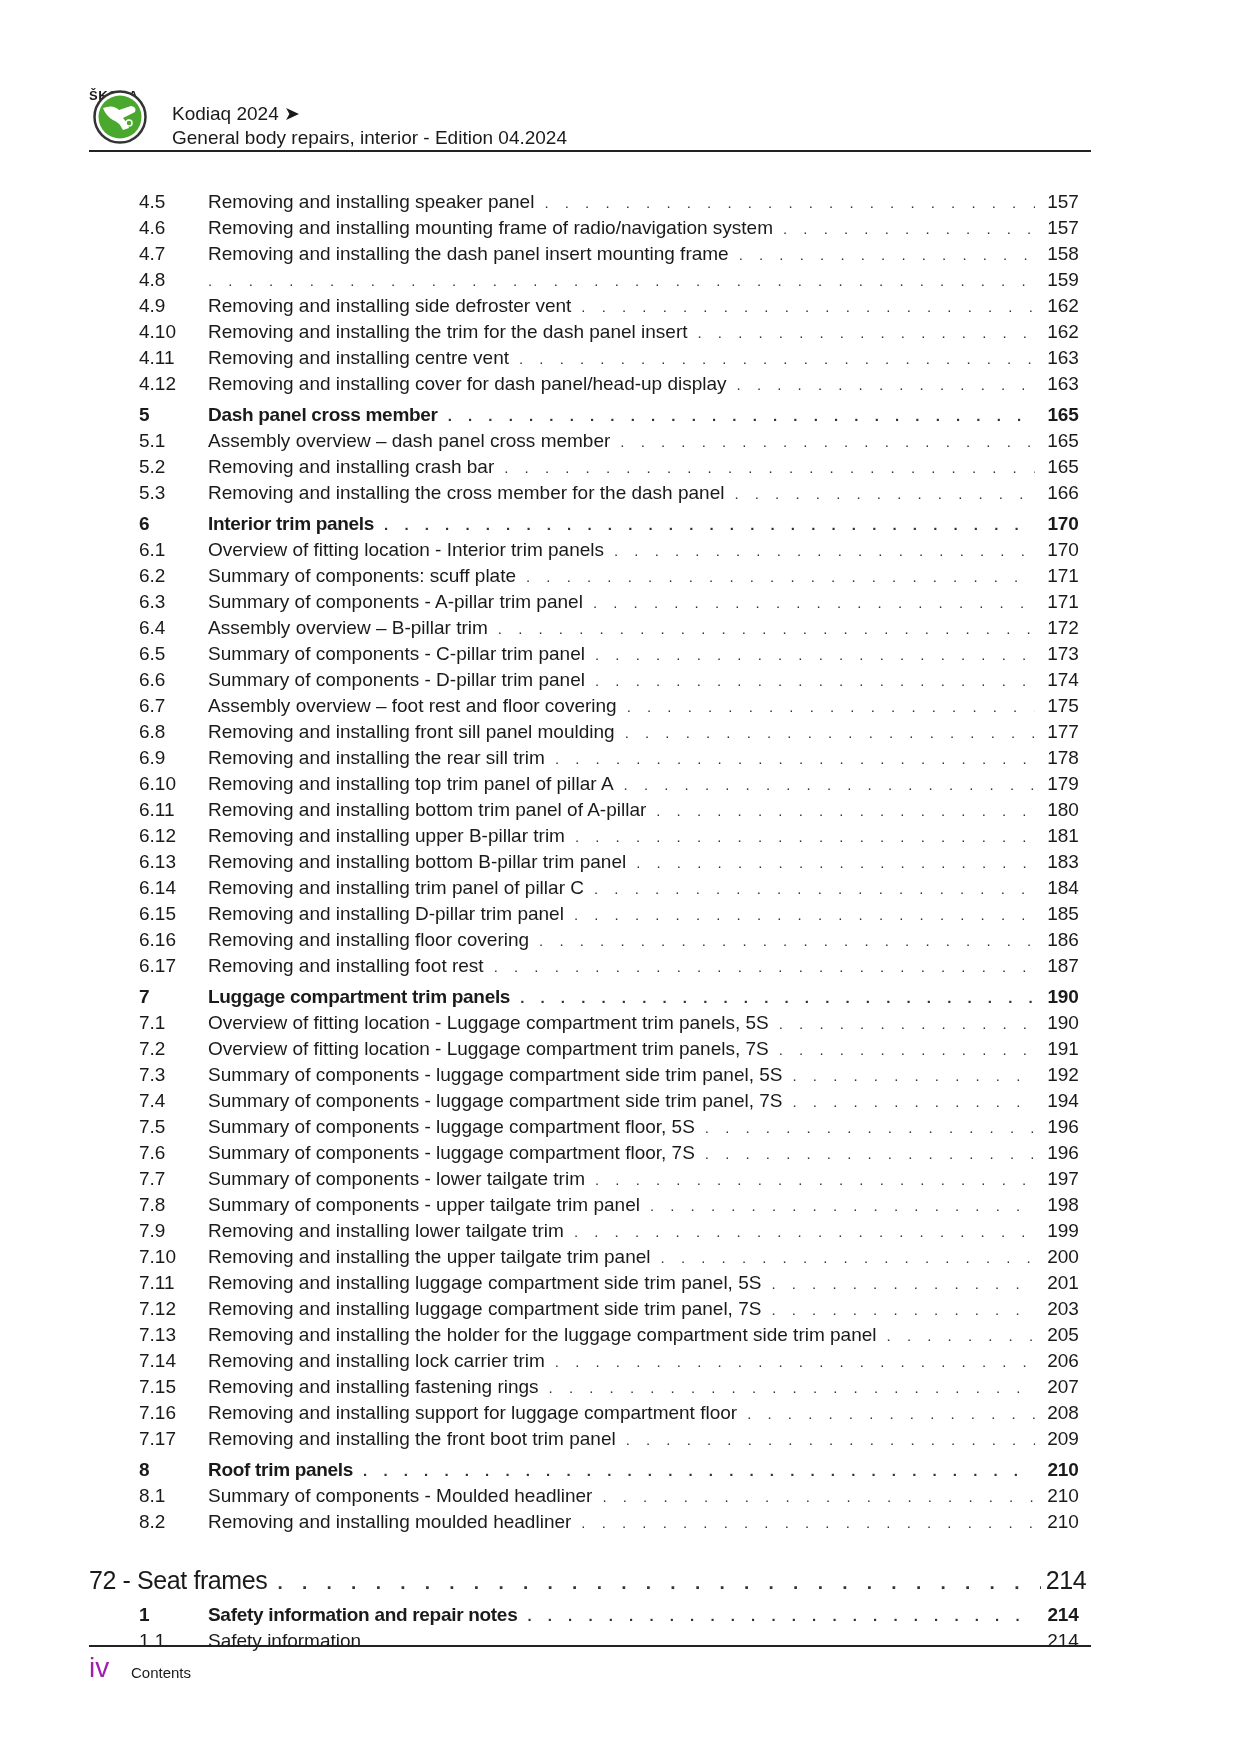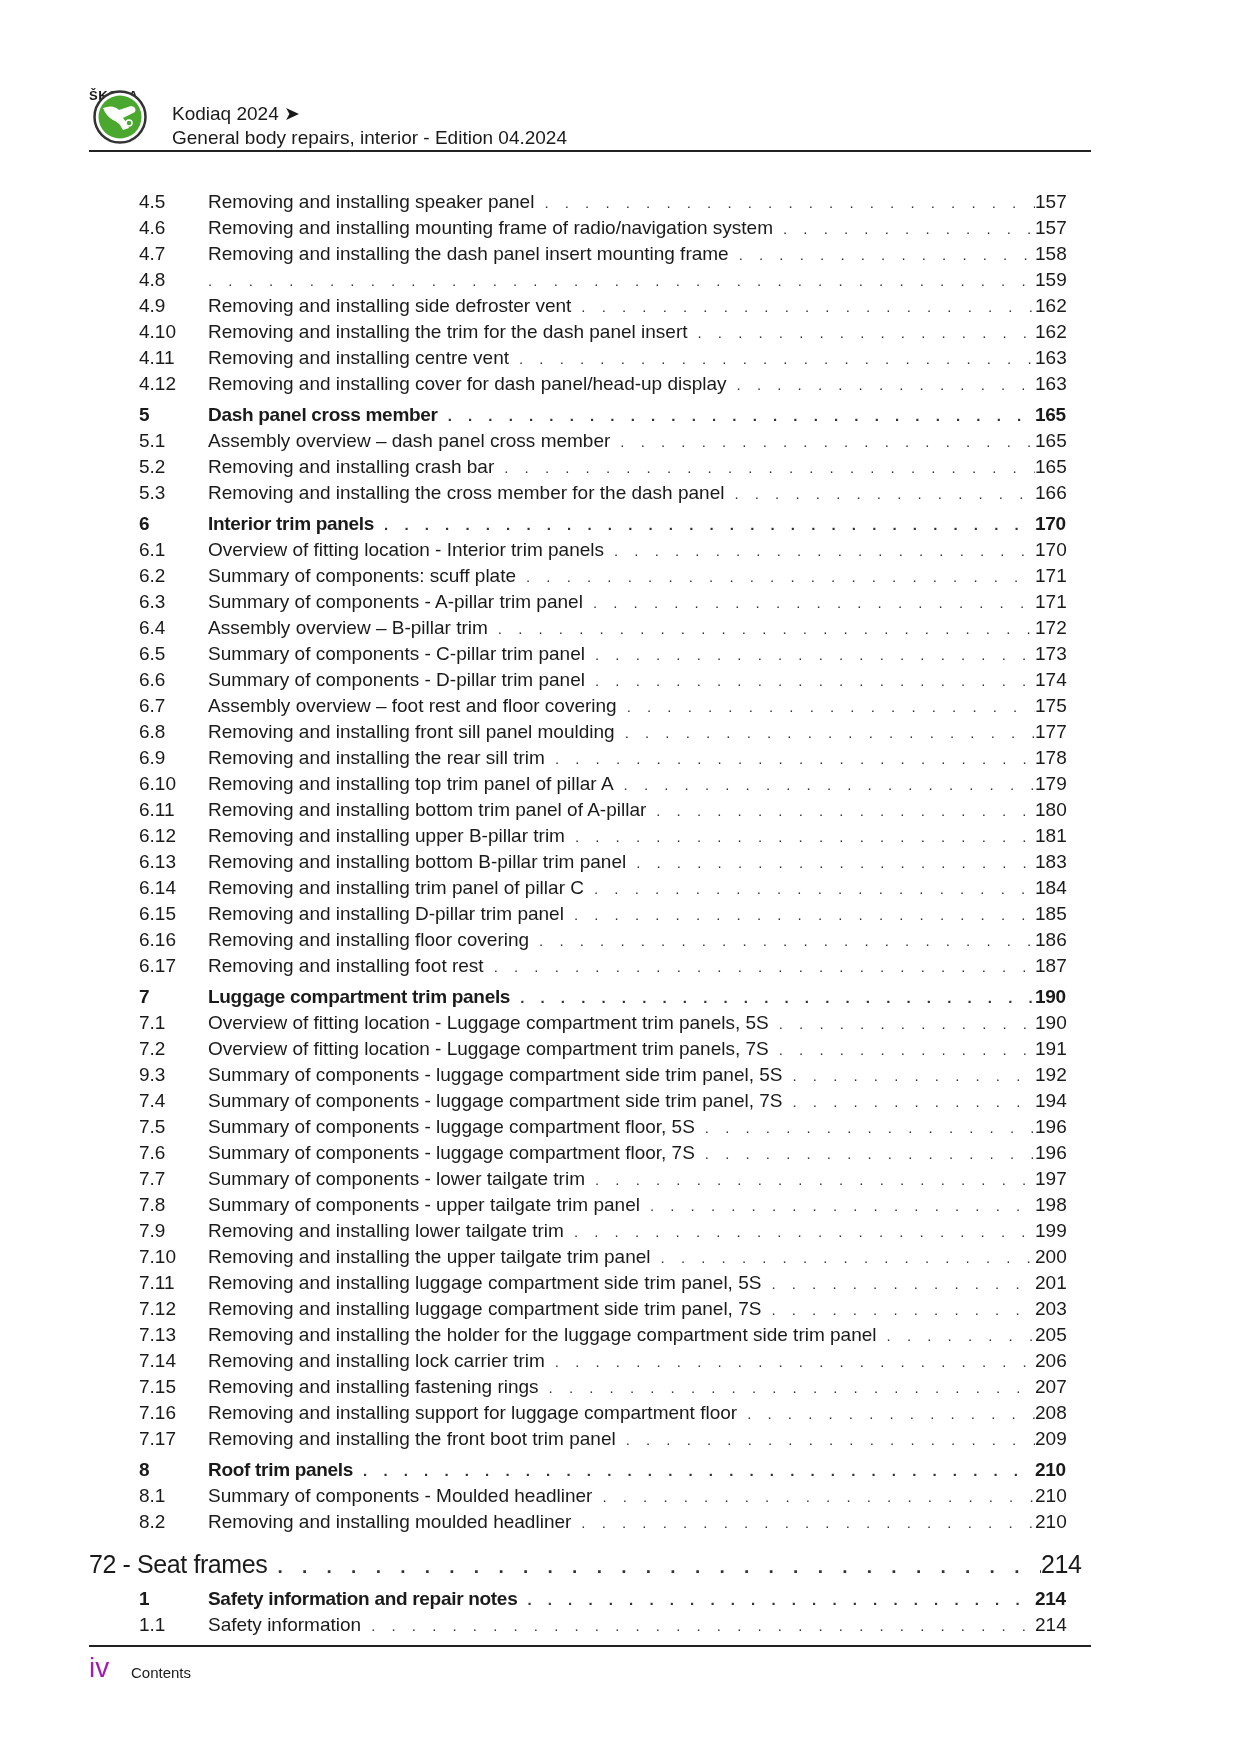--- a/index.html
+++ b/index.html
@@ -15,23 +15,23 @@
   .header-rule { position: absolute; left: 0; top: 78px; width: 1002px; height: 2px; background: #222; }
 
   .toc { position: absolute; left: 89px; top: 189px; width: 1002px; }
   .row { position: relative; height: 26px; display: flex; align-items: baseline; font-size: 19px; line-height: 26px; }
   .row.sec { margin-top: 5px; font-weight: bold; font-size: 19px; letter-spacing: -0.3px; }
   .row .num { width: 69px; padding-left: 50px; flex: none; }
   .row .txt { flex: none; white-space: nowrap; padding-right: 10px; }
   .row .dots { flex: 1 1 auto; overflow: hidden; white-space: nowrap; color: #333;
                letter-spacing: 6px; font-weight: normal; font-size: 15px; }
   .row.sec .dots { font-weight: bold; }
-  .row .page { flex: none; width: 56px; text-align: left; }
-
-  .row.chapter { margin-top: 12px; height: 34px; line-height: 34px; font-size: 25px; letter-spacing: -0.4px; }
+  .row .page { flex: none; width: 56px; text-align: center; }
+
+  .row.chapter { margin-top: 28px; height: 34px; line-height: 34px; font-size: 25px; letter-spacing: -0.4px; }
   .row.chapter .dots { font-size: 19px; letter-spacing: 7px; font-weight: bold; }
   .row.chapter .page { width: 50px; }
 
   .footer-rule { position: absolute; left: 89px; top: 1645px; width: 1002px; height: 2px; background: #222; }
   .footer-page { position: absolute; left: 89px; top: 1652px; font-size: 28px; color: #a21caf; }
   .footer-label { position: absolute; left: 131px; top: 1664px; font-size: 15px; color: #1a1a1a; }
 </style>
 </head>
 <body>
 
@@ -240,21 +240,21 @@
       <span class="dots"> . . . . . . . . . . . . . . . . . . . . . . . . . . . . . . . . . . . . . . . . . . . . . . . . . . . . . . . . . . . . . . . . . . . . . . . . . . . . . . . . . . . . . . . . . . . . . . . . . . . . . . . . . . . . . . . . . . . . . . . .</span>
       <span class="page">190</span>
     </div>
     <div class="row">
       <span class="num">7.2</span>
       <span class="txt">Overview of fitting location - Luggage compartment trim panels, 7S</span>
       <span class="dots"> . . . . . . . . . . . . . . . . . . . . . . . . . . . . . . . . . . . . . . . . . . . . . . . . . . . . . . . . . . . . . . . . . . . . . . . . . . . . . . . . . . . . . . . . . . . . . . . . . . . . . . . . . . . . . . . . . . . . . . . .</span>
       <span class="page">191</span>
     </div>
     <div class="row">
-      <span class="num">9.3</span>
+      <span class="num">7.3</span>
       <span class="txt">Summary of components - luggage compartment side trim panel, 5S</span>
       <span class="dots"> . . . . . . . . . . . . . . . . . . . . . . . . . . . . . . . . . . . . . . . . . . . . . . . . . . . . . . . . . . . . . . . . . . . . . . . . . . . . . . . . . . . . . . . . . . . . . . . . . . . . . . . . . . . . . . . . . . . . . . . .</span>
       <span class="page">192</span>
     </div>
     <div class="row">
       <span class="num">7.4</span>
       <span class="txt">Summary of components - luggage compartment side trim panel, 7S</span>
       <span class="dots"> . . . . . . . . . . . . . . . . . . . . . . . . . . . . . . . . . . . . . . . . . . . . . . . . . . . . . . . . . . . . . . . . . . . . . . . . . . . . . . . . . . . . . . . . . . . . . . . . . . . . . . . . . . . . . . . . . . . . . . . .</span>
       <span class="page">194</span>
     </div>

